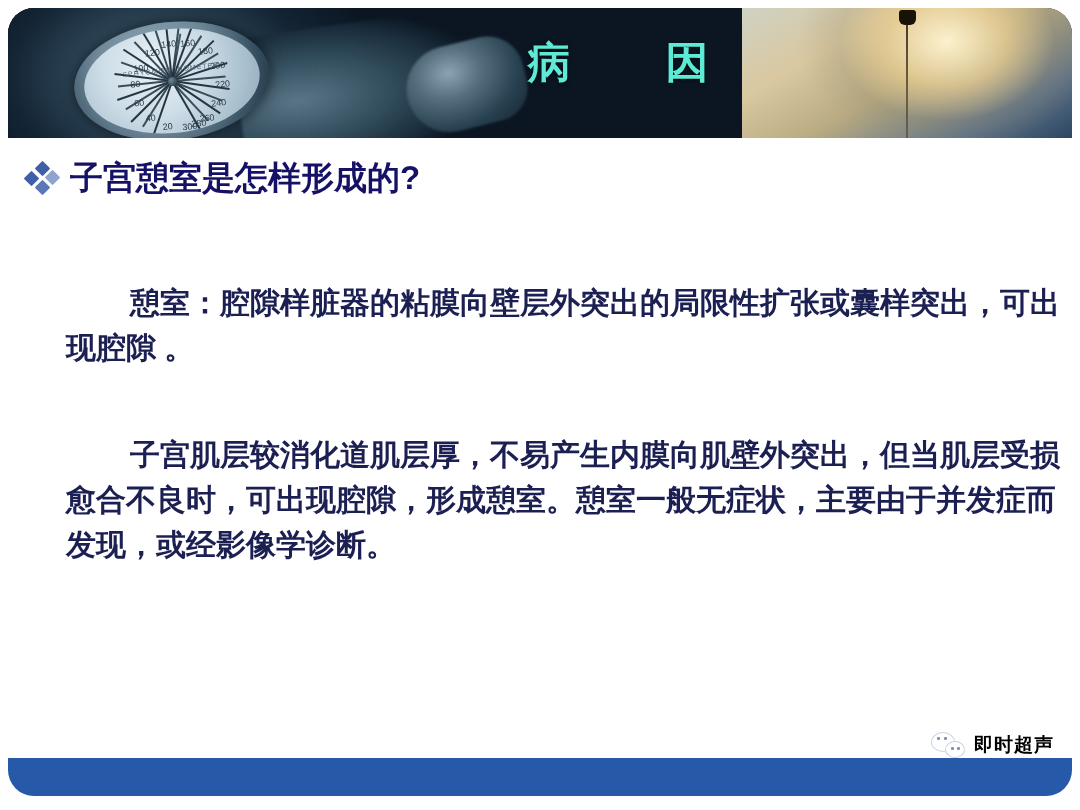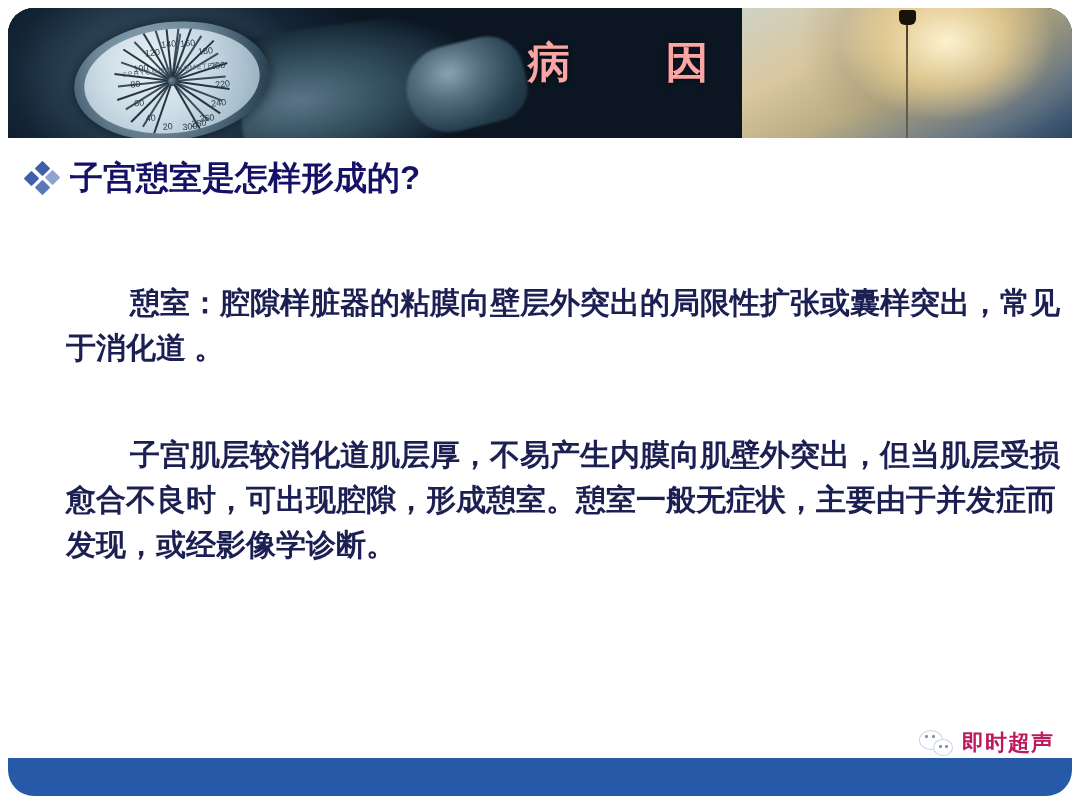--- a/index.html
+++ b/index.html
@@ -137,21 +137,21 @@
     width: 2px; height: 118px;
     margin-left: -1px;
     background: linear-gradient(rgba(40,32,18,.85), rgba(60,52,34,.45));
     border-radius: 2px;
   }
   .banner-title {
     position: absolute;
     left: 480px; top: 26px;
     width: 260px;
     text-align: center;
-    color: #fca5a5;
+    color: #5eead4;
     font-size: 43px;
     font-weight: bold;
     letter-spacing: 26px;
     text-indent: 26px;
     text-shadow: 0 1px 4px rgba(0,0,0,.55);
     font-family: Liberation Serif, serif;
   }
 
   
   .heading-row {
@@ -249,23 +249,23 @@
     position: absolute;
     width: 2.6px; height: 2.6px;
     border-radius: 50%;
     background: #7d90ae;
   }
   .wechat-icon .dot.d1 { left: 6px;  top: 5px; }
   .wechat-icon .dot.d2 { left: 13px; top: 5px; }
   .wechat-icon .dot.d3 { right: 11px; bottom: 8px; }
   .wechat-icon .dot.d4 { right: 5px;  bottom: 8px; }
   .footer-text {
-    font-size: 22px;
+    font-size: 19px;
     font-weight: bold;
-    color: #be185d;
+    color: #000000;
     letter-spacing: 1px;
     white-space: nowrap;
     font-family: Liberation Sans, sans-serif;
   }
 </style>
 </head>
 <body>
 
 <div class="banner">
 
@@ -336,21 +336,21 @@
   <span class="bullet-diamonds">
     <i></i>
       <i></i>
       <i></i>
       <i></i>
   </span>
   <span class="heading-text">子宫憩室是怎样形成的?</span>
 </div>
 
 <div class="body-block">
-  <p class="para first">憩室：腔隙样脏器的粘膜向壁层外突出的局限性扩张或囊样突出，常见于消化道 。</p>
+  <p class="para first">憩室：腔隙样脏器的粘膜向壁层外突出的局限性扩张或囊样突出，可出现腔隙 。</p>
   <p class="para second">子宫肌层较消化道肌层厚，不易产生内膜向肌壁外突出，但当肌层受损愈合不良时，可出现腔隙，形成憩室。憩室一般无症状，主要由于并发症而发现，或经影像学诊断。</p>
 </div>
 
 <div class="footer-brand">
   <span class="wechat-icon">
     <span class="bub big"></span>
     <span class="bub small"></span>
     <span class="dot d1"></span>
     <span class="dot d2"></span>
     <span class="dot d3"></span>

